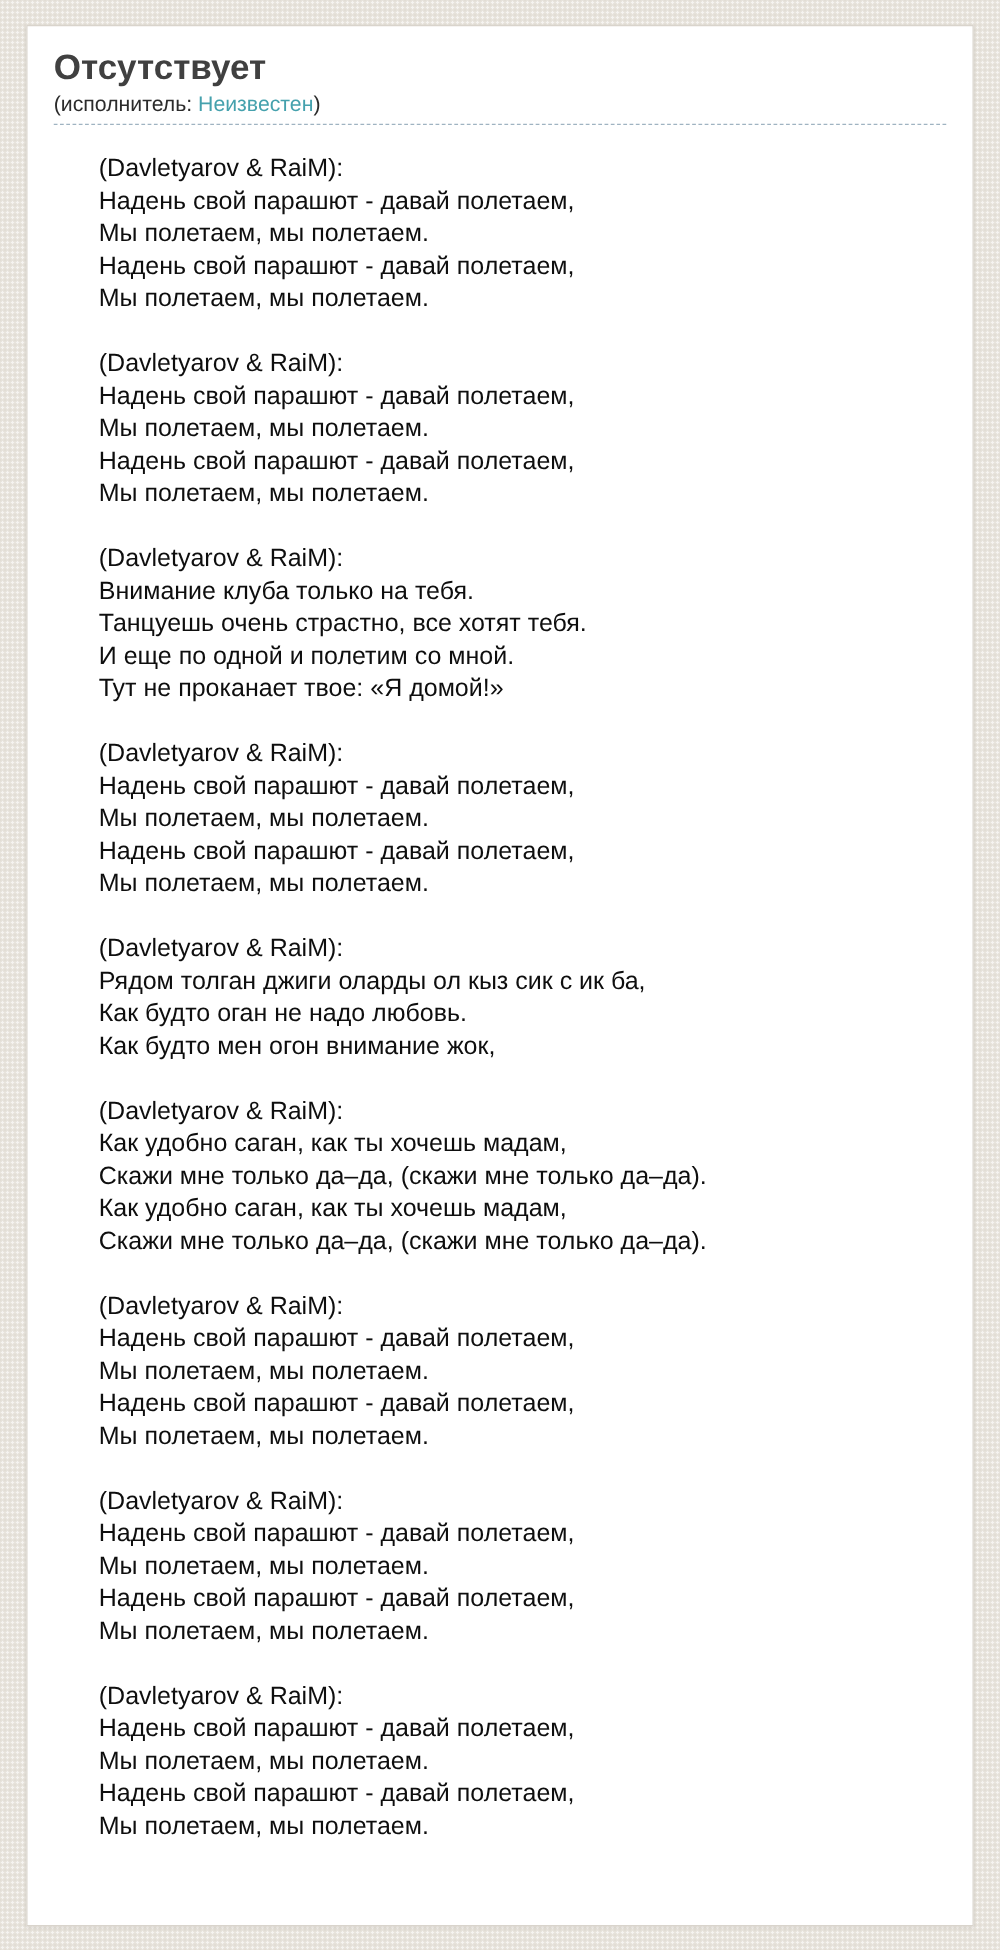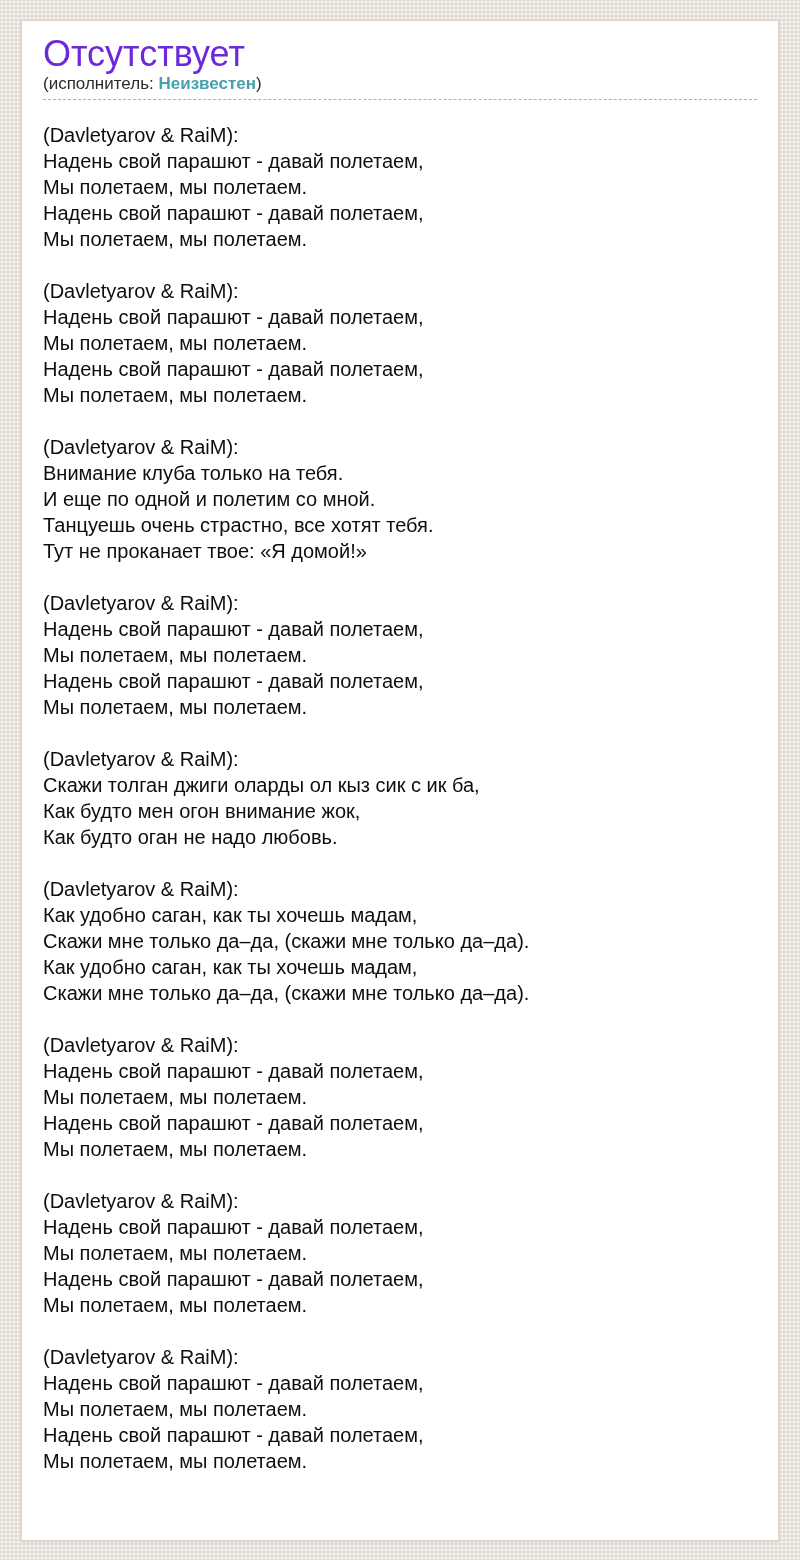--- a/index.html
+++ b/index.html
@@ -23,49 +23,48 @@
     top: 20px;
     width: 758px;
     height: 1521px;
     background: #ffffff;
     border: 1px solid #d9d4cc;
     box-shadow: 0 1px 2px rgba(120,110,95,0.18);
     padding: 18px 21px 0 21px;
   }
   .song-title {
     margin: 0;
-    font-size: 36px;
+    font-size: 28px;
     line-height: 30px;
-    font-weight: 400;
-    color: #6d28d9;
+    font-weight: 700;
+    color: #404040;
   }
   .artist-line {
     margin-top: 4px;
     font-size: 17px;
     line-height: 22px;
     color: #2b2b2b;
   }
   .artist-link {
     color: #45a1ad;
     cursor: pointer;
     text-decoration: none;
-    font-weight: bold;
   }
   .separator {
     border-bottom: 1px dashed #9fb3c1;
     margin-top: 4px;
   }
   .lyrics {
     margin-top: 22px;
     font-size: 20px;
     line-height: 26px;
     color: #0e0e0e;
   }
   .stanza { margin: 0 0 26px 0; }
-  .line { white-space: pre-wrap; }
+  .line { white-space: pre-wrap; margin-left: 36px; }
 </style>
 </head>
 <body>
 
 <div class="card">
   <h1 class="song-title">Отсутствует</h1>
   <div class="artist-line"><span>(исполнитель: </span><a class="artist-link">Неизвестен</a><span>)</span></div>
   <div class="separator"></div>
   <div class="lyrics">
       <div class="stanza">
@@ -78,36 +77,36 @@
       <div class="stanza">
         <div class="line">(Davletyarov &amp; RaiM):</div>
         <div class="line">Надень свой парашют - давай полетаем,</div>
         <div class="line">Мы полетаем, мы полетаем.</div>
         <div class="line">Надень свой парашют - давай полетаем,</div>
         <div class="line">Мы полетаем, мы полетаем.</div>
       </div>
       <div class="stanza">
         <div class="line">(Davletyarov &amp; RaiM):</div>
         <div class="line">Внимание клуба только на тебя.</div>
+        <div class="line">Танцуешь очень страстно, все хотят тебя.</div>
         <div class="line">И еще по одной и полетим со мной.</div>
-        <div class="line">Танцуешь очень страстно, все хотят тебя.</div>
         <div class="line">Тут не проканает твое: «Я домой!»</div>
       </div>
       <div class="stanza">
         <div class="line">(Davletyarov &amp; RaiM):</div>
         <div class="line">Надень свой парашют - давай полетаем,</div>
         <div class="line">Мы полетаем, мы полетаем.</div>
         <div class="line">Надень свой парашют - давай полетаем,</div>
         <div class="line">Мы полетаем, мы полетаем.</div>
       </div>
       <div class="stanza">
         <div class="line">(Davletyarov &amp; RaiM):</div>
-        <div class="line">Скажи толган джиги оларды ол кыз сик с ик ба,</div>
+        <div class="line">Рядом толган джиги оларды ол кыз сик с ик ба,</div>
+        <div class="line">Как будто оган не надо любовь.</div>
         <div class="line">Как будто мен огон внимание жок,</div>
-        <div class="line">Как будто оган не надо любовь.</div>
       </div>
       <div class="stanza">
         <div class="line">(Davletyarov &amp; RaiM):</div>
         <div class="line">Как удобно саган, как ты хочешь мадам,</div>
         <div class="line">Скажи мне только да–да, (скажи мне только да–да).</div>
         <div class="line">Как удобно саган, как ты хочешь мадам,</div>
         <div class="line">Скажи мне только да–да, (скажи мне только да–да).</div>
       </div>
       <div class="stanza">
         <div class="line">(Davletyarov &amp; RaiM):</div>

